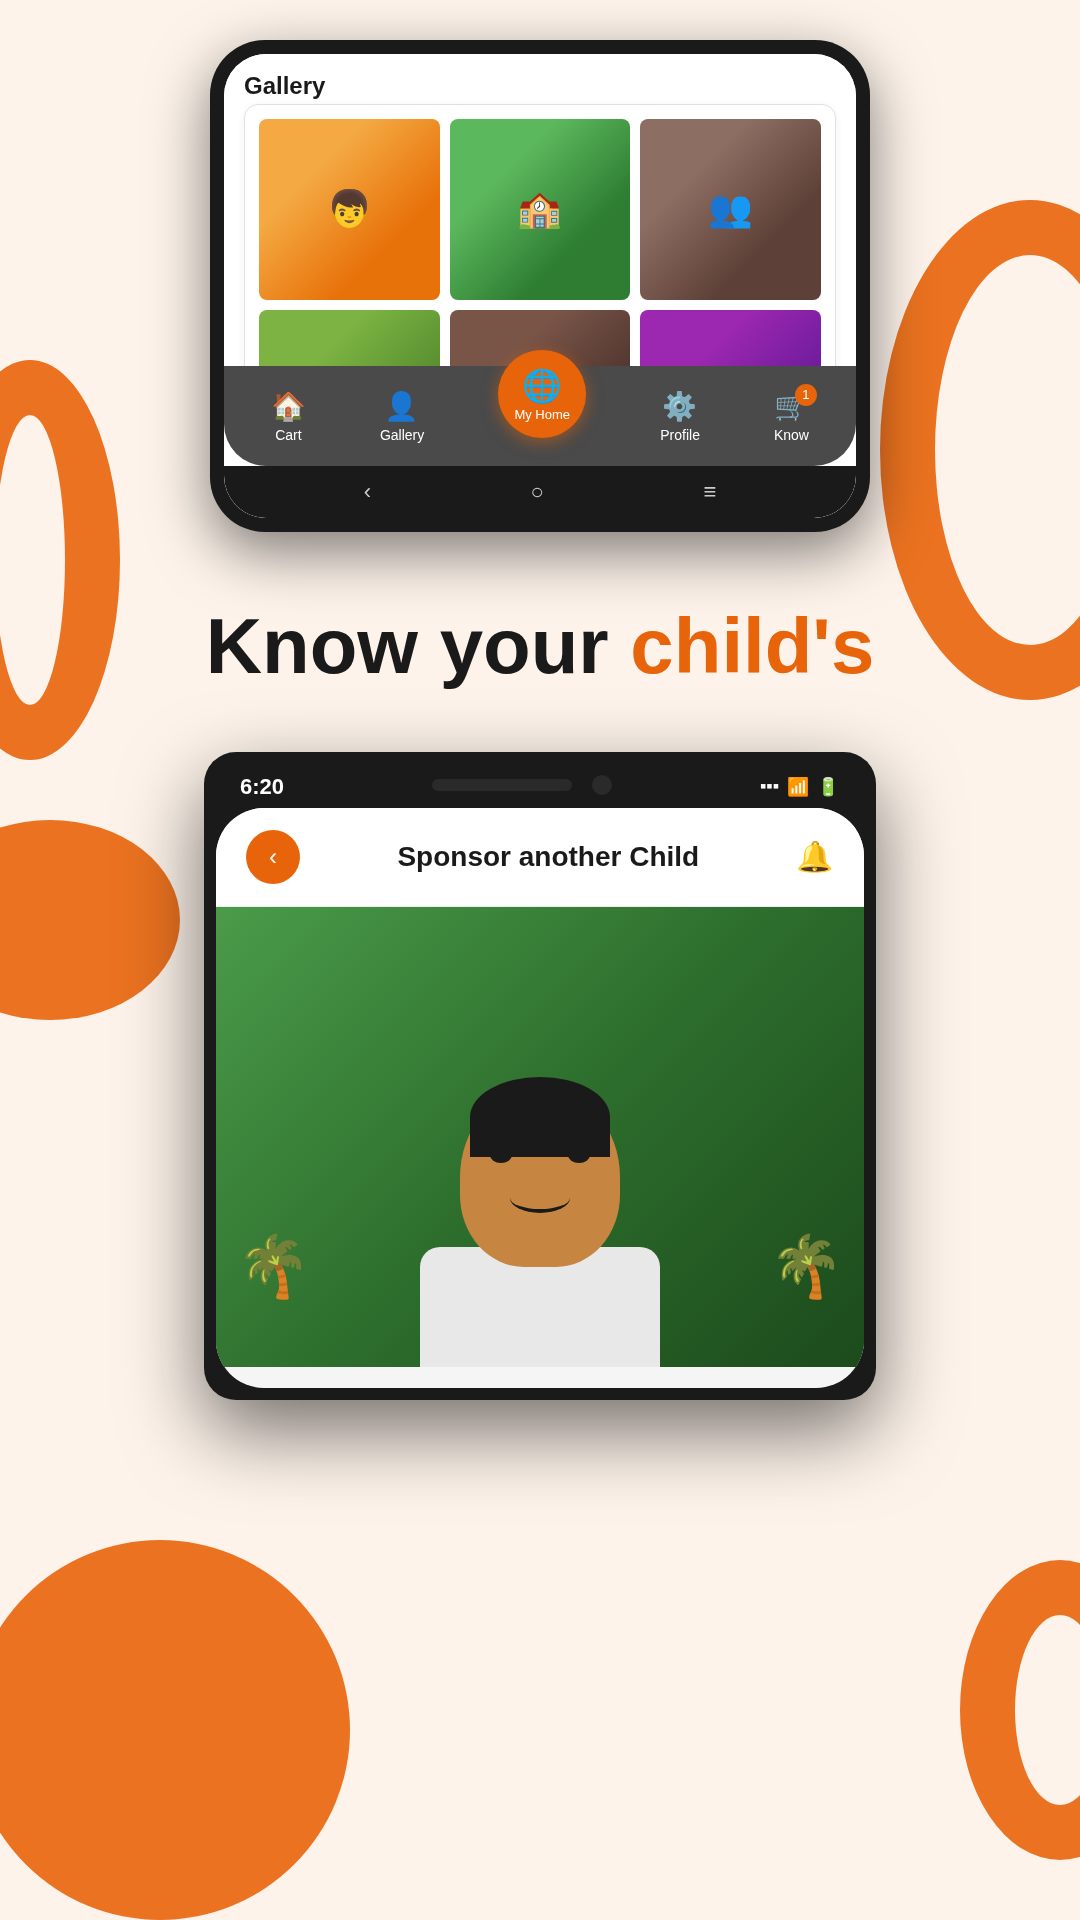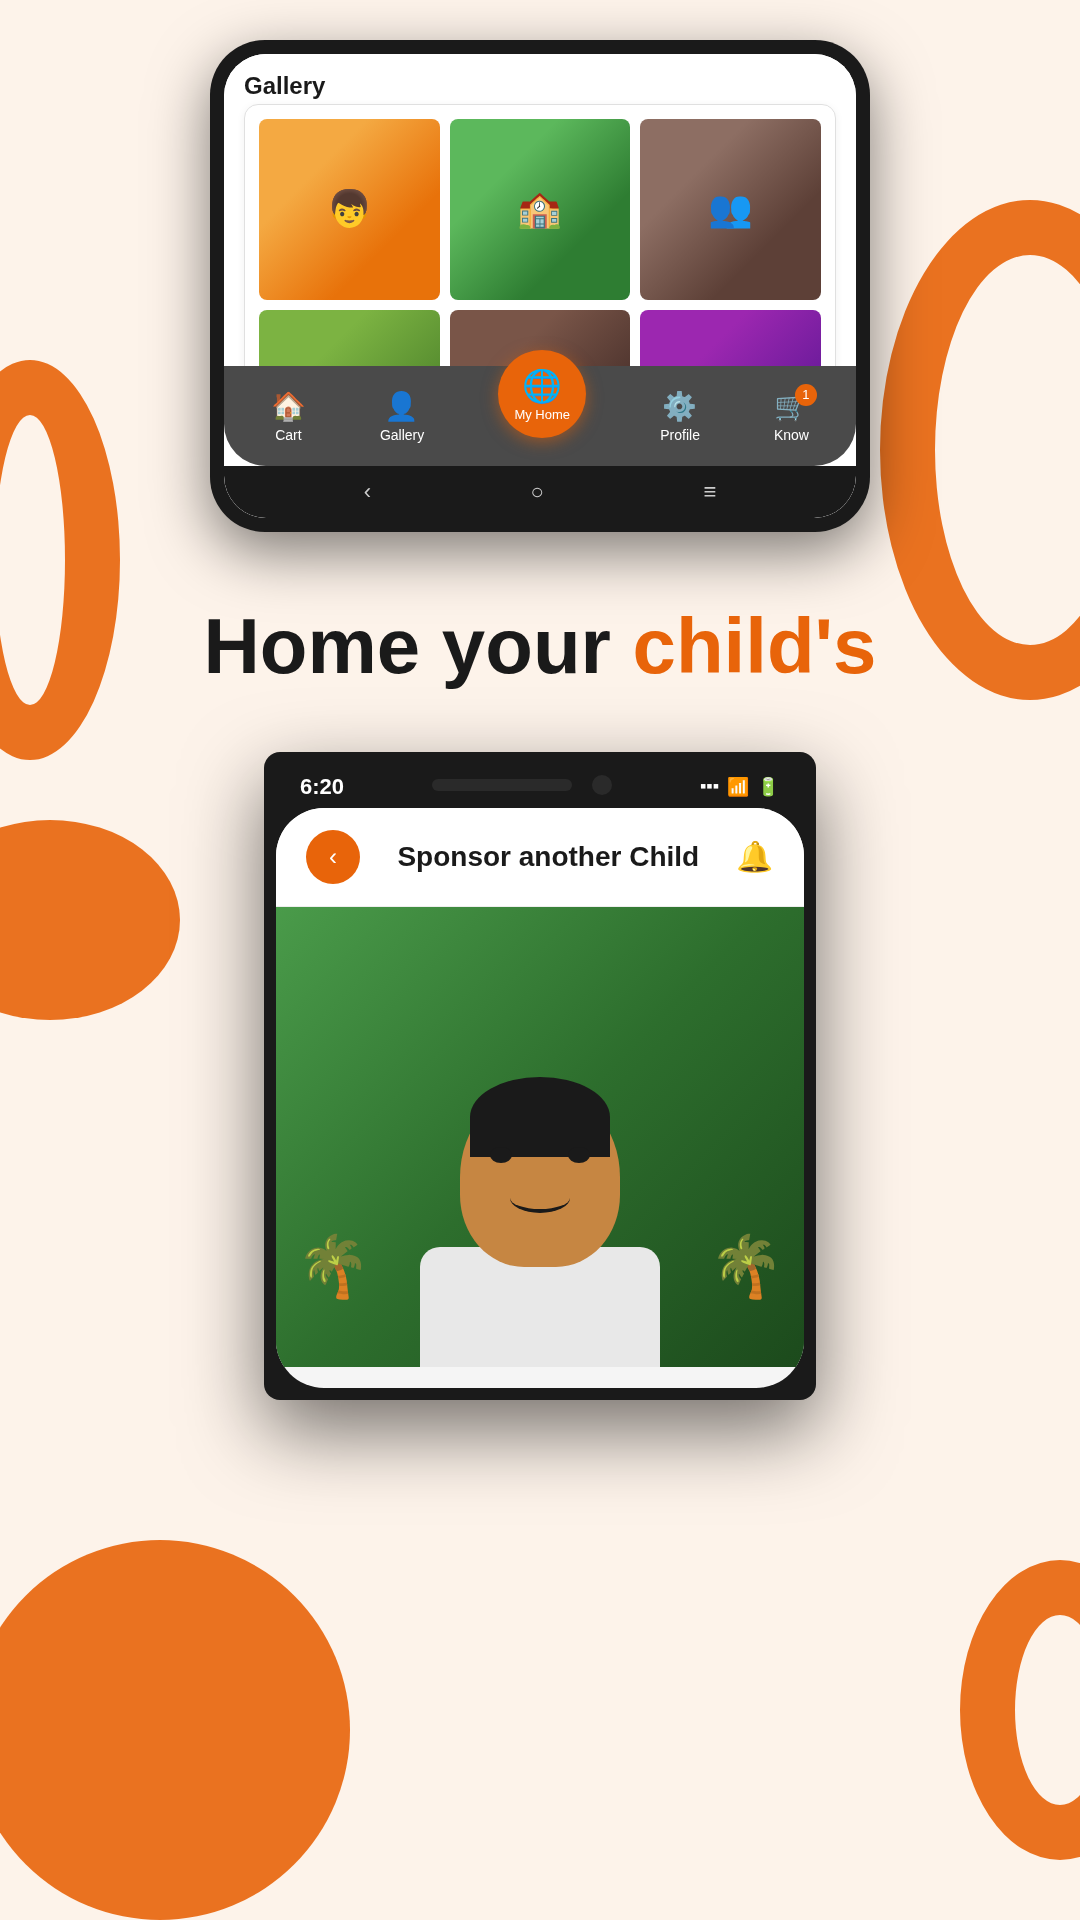--- a/index.html
+++ b/index.html
@@ -272,23 +272,23 @@
     
     .phone2-wrapper {
       position: relative;
       z-index: 2;
       display: flex;
       justify-content: center;
       padding-bottom: 0;
     }
 
     .phone2 {
-      width: 552px;
+      width: 672px;
       background: #1a1a1a;
-      border-radius: 16px;
+      border-radius: 32px;
       padding: 12px;
       box-shadow: 0 30px 80px rgba(0,0,0,0.55);
       position: relative;
     }
 
     .phone2-top-bar {
       display: flex;
       align-items: center;
       justify-content: space-between;
       padding: 10px 24px 8px;
@@ -555,21 +555,21 @@
         <span class="android-nav-btn">○</span>
         <span class="android-nav-btn">≡</span>
       </div>
 
     </div>
   </div>
 </div>
 
 <div class="tagline-section">
   <div class="tagline-text">
-    <span>Home your </span><span class="tagline-highlight">child's</span><br>
+    <span>Know your </span><span class="tagline-highlight">child's</span><br>
   </div>
 </div>
 
 <div class="phone2-wrapper">
   <div class="phone2">
 
     <div class="phone2-top-bar">
       <span class="status-time">6:20</span>
       <div class="notch-area">
         <div class="notch-pill"></div>

